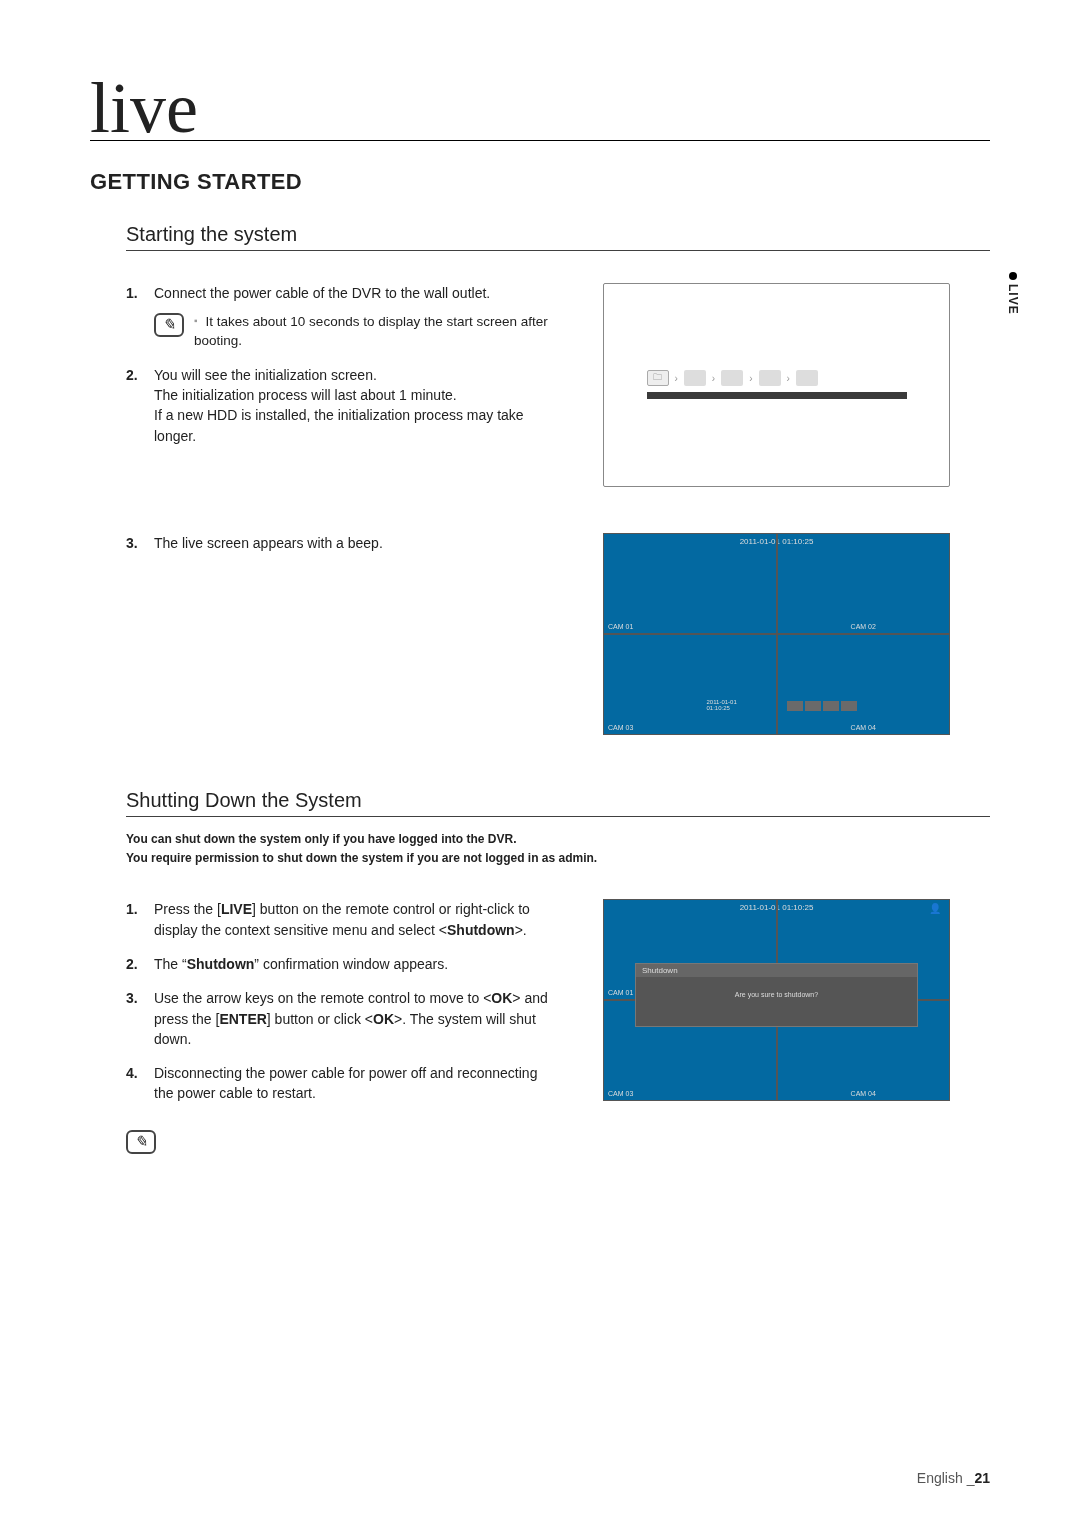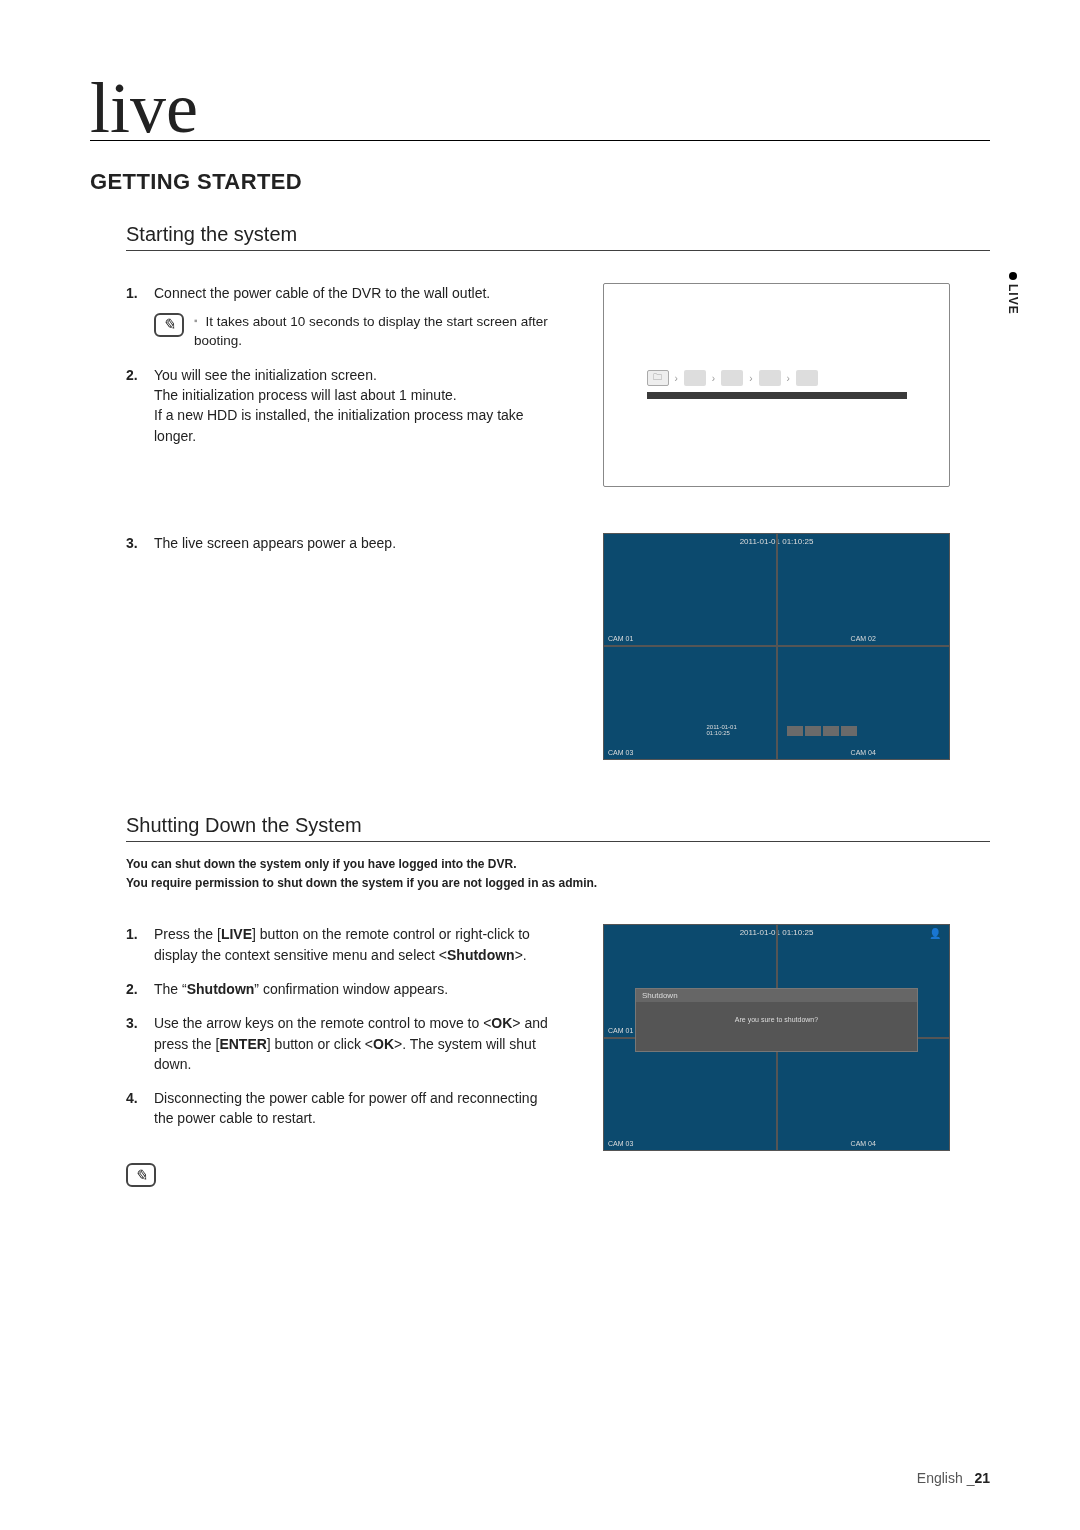--- a/index.html
+++ b/index.html
@@ -63,21 +63,21 @@
     display:flex; align-items:center; justify-content:center; background:#fff;
   }
   .initrow { display:flex; align-items:center; gap:6px; }
   .initrow .chev { color:#999; font-size:10px; }
   .initrow .ic { width:22px; height:16px; background:#ddd; border-radius:2px; display:inline-flex; align-items:center; justify-content:center; font-size:9px; color:#666;}
   .initrow .ic.hdd { background:#eee; border:1px solid #aaa; }
   .initbar { width:260px; height:7px; background:#3a3a3a; margin-top:6px;}
 
   
   .dvr {
-    width: 347px; height: 227px; background:#0c4a6e; position:relative; color:#ddd; font-size:8px;
+    width: 347px; height: 202px; background:#0369a1; position:relative; color:#ddd; font-size:8px;
     margin-left:auto;
   }
   .dvr .timestamp { position:absolute; top:4px; left:0; right:0; text-align:center; font-size:8px;}
   .dvr .user-ic { position:absolute; top:4px; right:8px; font-size:10px; }
   .dvr .grid { position:absolute; top:0; left:0; right:0; bottom:0; display:grid; grid-template-columns:1fr 1fr; grid-template-rows:1fr 1fr;}
   .dvr .cell { border:1px solid #555; position:relative; }
   .dvr .cell .cam { position:absolute; left:4px; bottom:3px; font-size:7px;}
   .dvr .cell .camr { position:absolute; left:50%; bottom:3px; transform:translateX(-50%); font-size:7px;}
   .dvr .bar { position:absolute; left:50%; bottom:24px; transform:translateX(10px); display:flex; gap:2px; }
   .dvr .bar .b { width:16px; height:10px; background:#6a6a6a; }
@@ -137,21 +137,21 @@
         </div>
         <div class="initbar"></div>
       </div>
     </div>
   </div>
 </div>
 
 <div class="cols" style="margin-top:46px;">
   <div class="left">
     <ol start="3">
-      <li style="counter-reset: step 2;"><span>The live screen appears power a beep.</span></li>
+      <li style="counter-reset: step 2;"><span>The live screen appears with a beep.</span></li>
     </ol>
   </div>
   <div class="right">
     <div class="dvr">
       <div class="timestamp">2011-01-01 01:10:25</div>
       <div class="grid">
         <div class="cell">
             <span class="cam">CAM 01</span>
           </div>
         <div class="cell">

